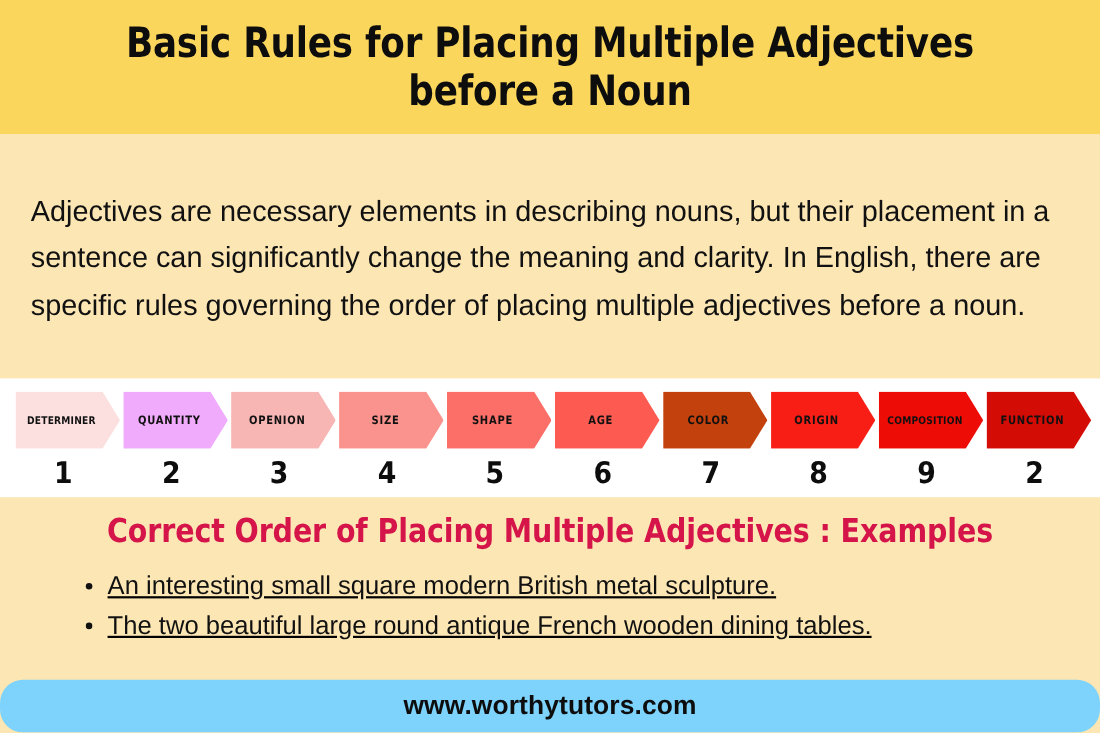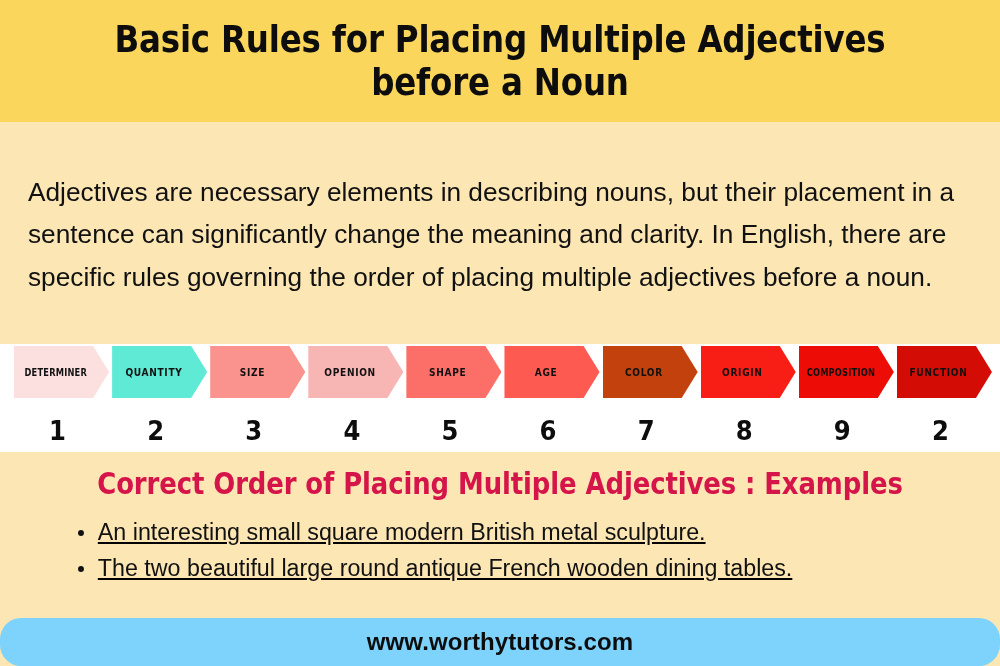--- a/index.html
+++ b/index.html
@@ -66,21 +66,21 @@
     background: #ffffff;
     flex: 0 0 108px;
     position: relative;
     box-sizing: border-box;
     padding: 0;
   }
   .arrow-row {
     position: absolute;
     left: 14px;
     right: 8px;
-    top: 2px;
+    top: 12px;
     height: 52px;
     display: flex;
     gap: 3px;
   }
   .arrow {
     position: relative;
     flex: 1 1 0;
     height: 52px;
     display: flex;
     align-items: center;
@@ -200,28 +200,28 @@
 
   <div class="intro">
     <p class="intro-text">Adjectives are necessary elements in describing nouns, but their placement in a sentence can significantly change the meaning and clarity. In English, there are specific rules governing the order of placing multiple adjectives before a noun.</p>
   </div>
 
   <div class="strip">
     <div class="arrow-row">
         <div class="arrow tight" style="background: rgb(251, 224, 223);">
           <div class="arrow-label">DETERMINER</div>
         </div>
-        <div class="arrow" style="background: #5eead4;">
+        <div class="arrow" style="background: #f0abfc;">
           <div class="arrow-label">QUANTITY</div>
+        </div>
+        <div class="arrow" style="background: rgb(247, 181, 179);">
+          <div class="arrow-label">OPENION</div>
         </div>
         <div class="arrow" style="background: rgb(250, 147, 142);">
           <div class="arrow-label">SIZE</div>
-        </div>
-        <div class="arrow" style="background: rgb(247, 181, 179);">
-          <div class="arrow-label">OPENION</div>
         </div>
         <div class="arrow" style="background: rgb(251, 111, 104);">
           <div class="arrow-label">SHAPE</div>
         </div>
         <div class="arrow" style="background: rgb(253, 90, 82);">
           <div class="arrow-label">AGE</div>
         </div>
         <div class="arrow" style="background: #c2410c;">
           <div class="arrow-label">COLOR</div>
         </div>

